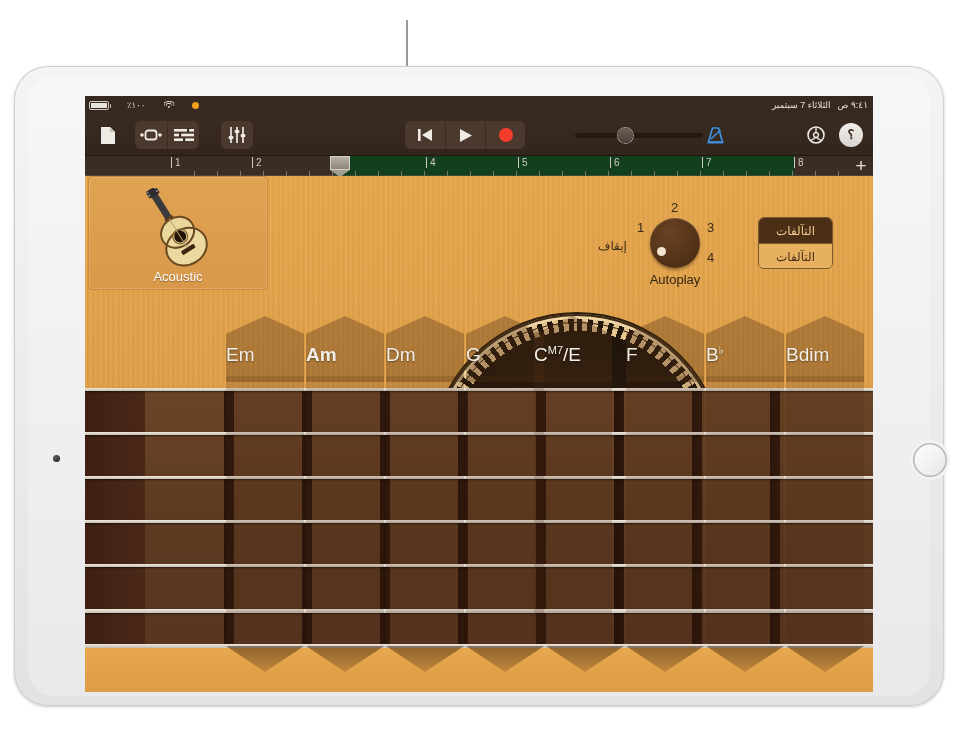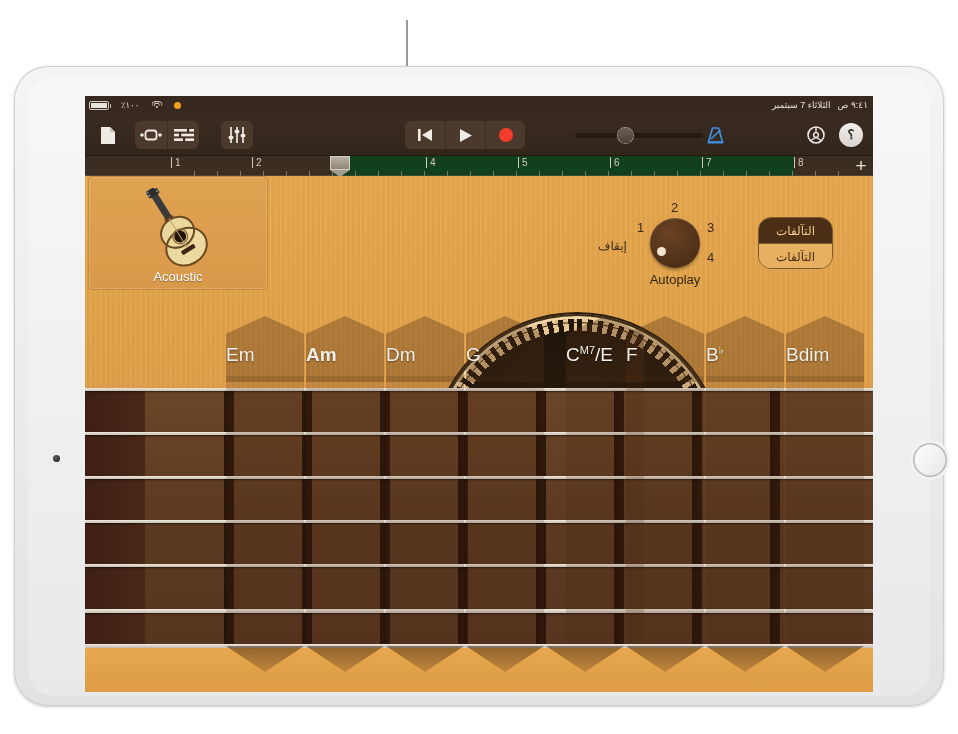--- a/index.html
+++ b/index.html
@@ -46,21 +46,21 @@
     overflow: hidden;
   }
 
   
   #status-bar {
     position: absolute; left: 0; top: 0; width: 100%; height: 18px;
     background: #37291f;
     color: #e9e4de;
     font-size: 9px; line-height: 18px;
   }
-  .sb-left { position: absolute; left: 4px; top: 0; display: flex; align-items: center; gap: 12px; height: 18px; }
+  .sb-left { position: absolute; left: 4px; top: 0; display: flex; align-items: center; gap: 18px; height: 18px; }
   .sb-right { position: absolute; right: 5px; top: 0; height: 18px; display: flex; align-items: center; gap: 7px; direction: rtl; }
   .battery-icon {
     width: 20px; height: 9px; border: 1px solid #cfc9c2; border-radius: 2px;
     position: relative; background: transparent;
   }
   .battery-icon::after {
     content:""; position:absolute; right:-3px; top:2.5px; width:1.5px;height:4px;background:#cfc9c2;border-radius:0 1px 1px 0;
   }
   .battery-icon i { position:absolute; left:1px; top:1px; bottom:1px; width:16px; background:#e8e3dc; display:block; }
   .battery-pct { font-size: 8.5px; color:#ddd7d0; letter-spacing:-.2px; }
@@ -205,21 +205,21 @@
   #knob-indicator { position:absolute; left:7px; top:29px; width:9px;height:9px;border-radius:50%;
     background:#f2e4cf; }
   .knob-num { position:absolute; font-size:13px; color:#3a2b18; }
   #knob-label-off { position:absolute; left:-12px; top:45px; font-size:12px; color:#3a2b18; direction:rtl; }
   #autoplay-text { position:absolute; left:24px; top:78px; width:82px; text-align:center;
     font-size:13px; color:#33250f; }
 
   
   #mode-toggle {
     position:absolute; left:148px; top:23px; width:75px; height:52px;
-    border:1px solid #7a5a2b; border-radius:13px; overflow:hidden;
+    border:1px solid #7a5a2b; border-radius:6px; overflow:hidden;
   }
   #mode-chords {
     height:26px; display:flex;align-items:center;justify-content:center;
     background:#4a2e16; color:#f0c98a; font-size:12px; direction:rtl;
     border-bottom:1px solid #7a5a2b;
   }
   #mode-notes {
     height:25px; display:flex;align-items:center;justify-content:center;
     background:#e7b061; color:#4a2e16; font-size:12px; direction:rtl;
   }
@@ -531,21 +531,21 @@
         <div class="chord-strip" style="left: 301px;">
           <div class="chord-body"></div>
           <div class="chord-head"></div>
           <div class="chord-label">Dm</div>
         </div>
         <div class="chord-strip" style="left: 381px;">
           <div class="chord-body"></div>
           <div class="chord-head"></div>
           <div class="chord-label">G</div>
         </div>
-        <div class="chord-strip" style="left: 481px;">
+        <div class="chord-strip" style="left: 449px;">
           <div class="chord-body"></div>
           <div class="chord-head"></div>
           <div class="chord-label">C<sup>M7</sup>/E</div>
         </div>
         <div class="chord-strip" style="left: 541px;">
           <div class="chord-body"></div>
           <div class="chord-head"></div>
           <div class="chord-label">F</div>
         </div>
         <div class="chord-strip" style="left: 621px;">

